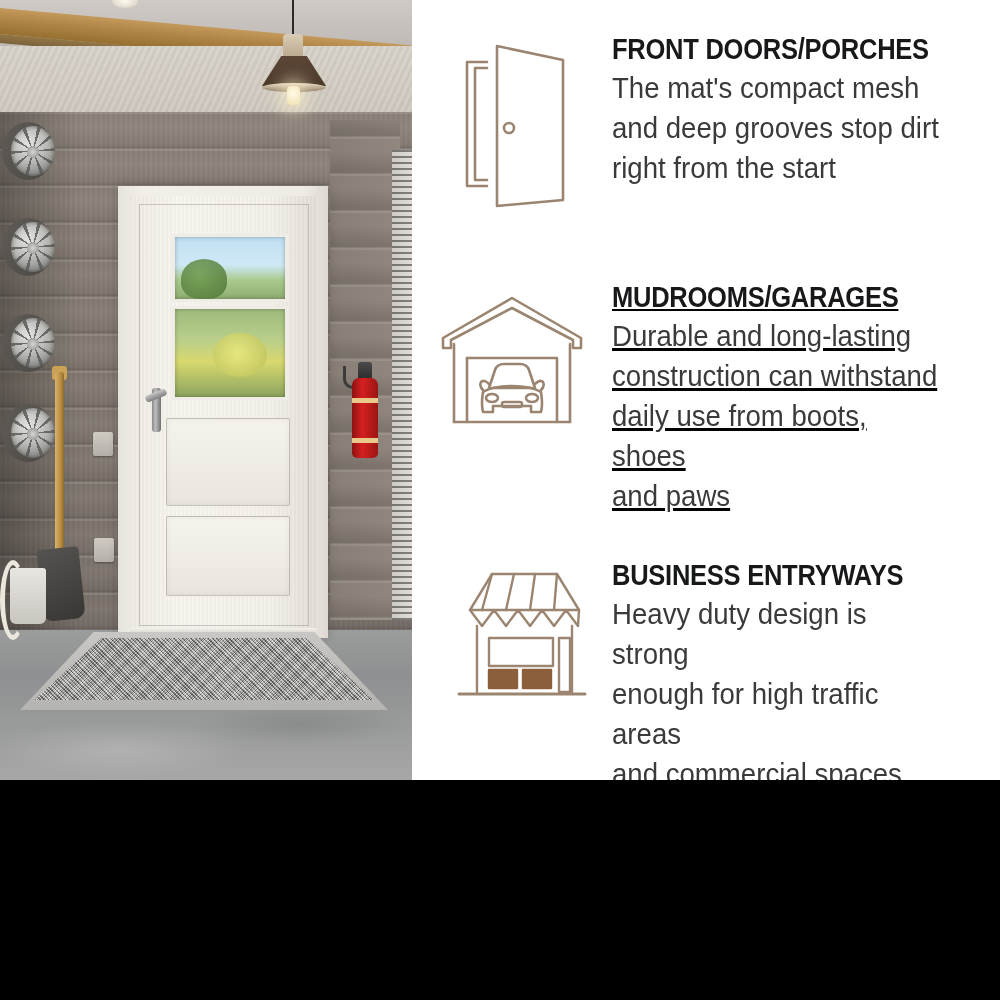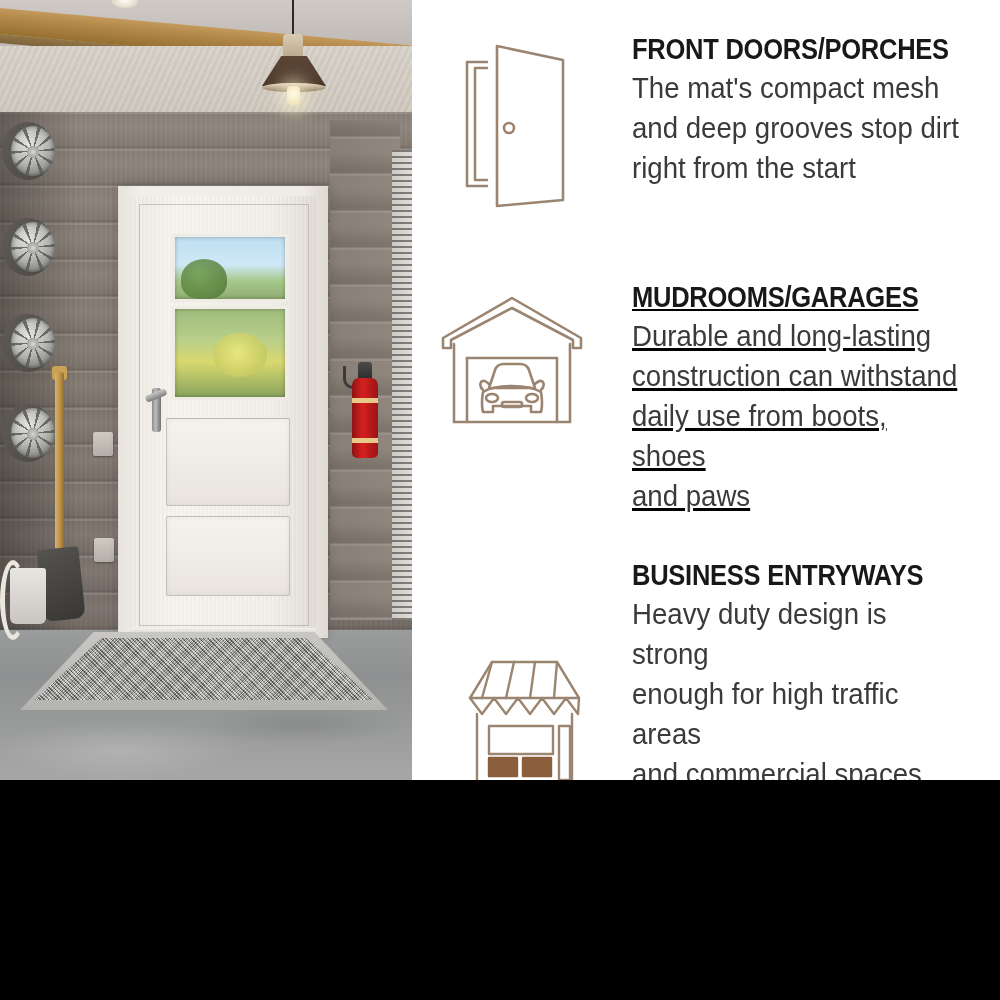--- a/index.html
+++ b/index.html
@@ -152,23 +152,23 @@
     clip-path:polygon(20% 0%,80% 0%,100% 100%,0% 100%);
     background:#9e9d9b;}
   .mat-field:after{content:"";position:absolute;inset:0;opacity:.95;
     background:
       repeating-linear-gradient(45deg,rgba(255,255,255,.45) 0 1px,rgba(0,0,0,.32) 1px 2px,rgba(255,255,255,.15) 2px 3px),
       repeating-linear-gradient(-45deg,rgba(0,0,0,.28) 0 1px,rgba(255,255,255,.38) 1px 2px);}
 
   
   .features{position:absolute;left:412px;top:0;width:588px;height:780px;background:#ffffff;}
   .feature{position:absolute;left:0;width:588px;display:flex;}
-  .f1{top:34px;} .f2{top:282px;text-decoration:underline;} .f3{top:560px;align-items:flex-end;}
+  .f1{top:34px;} .f2{top:282px;text-decoration:underline;} .f3{top:560px;}
   .f-icon{width:200px;display:flex;justify-content:center;align-items:flex-start;padding-top:4px;}
-  .f-text{width:360px;margin-left:20px;}
+  .f-text{width:360px;}
   .f-title{font-family:"Liberation Sans Narrow","Liberation Sans",sans-serif;
     font-weight:bold;font-size:29px;letter-spacing:-.3px;color:#17181a;
     transform:scaleX(.88);transform-origin:left center;white-space:nowrap;margin:0 0 4px 0;line-height:1.05;}
   .f-body{font-family:"Liberation Sans Narrow","Liberation Sans",sans-serif;
     font-size:30px;line-height:40px;color:#3a3a3a;font-weight:300;
     transform:scaleX(.92);transform-origin:left top;white-space:pre-line;margin:0;}
 
   
   .banner{position:absolute;left:0;top:780px;width:1000px;height:220px;background:#000000;}
 </style>

